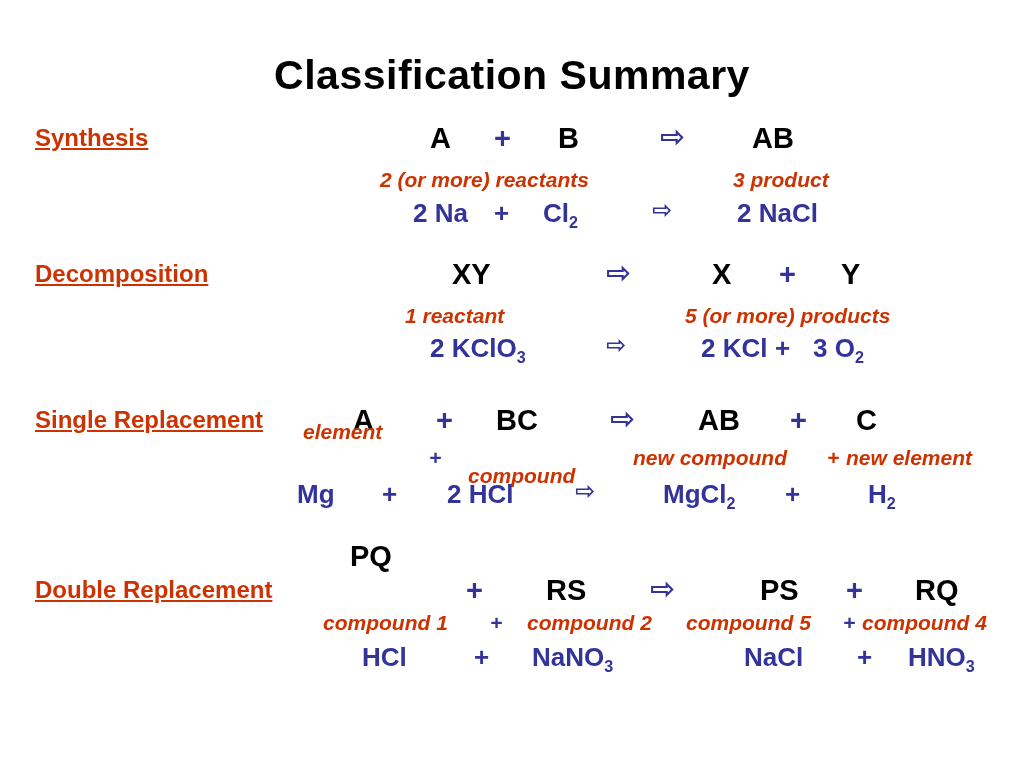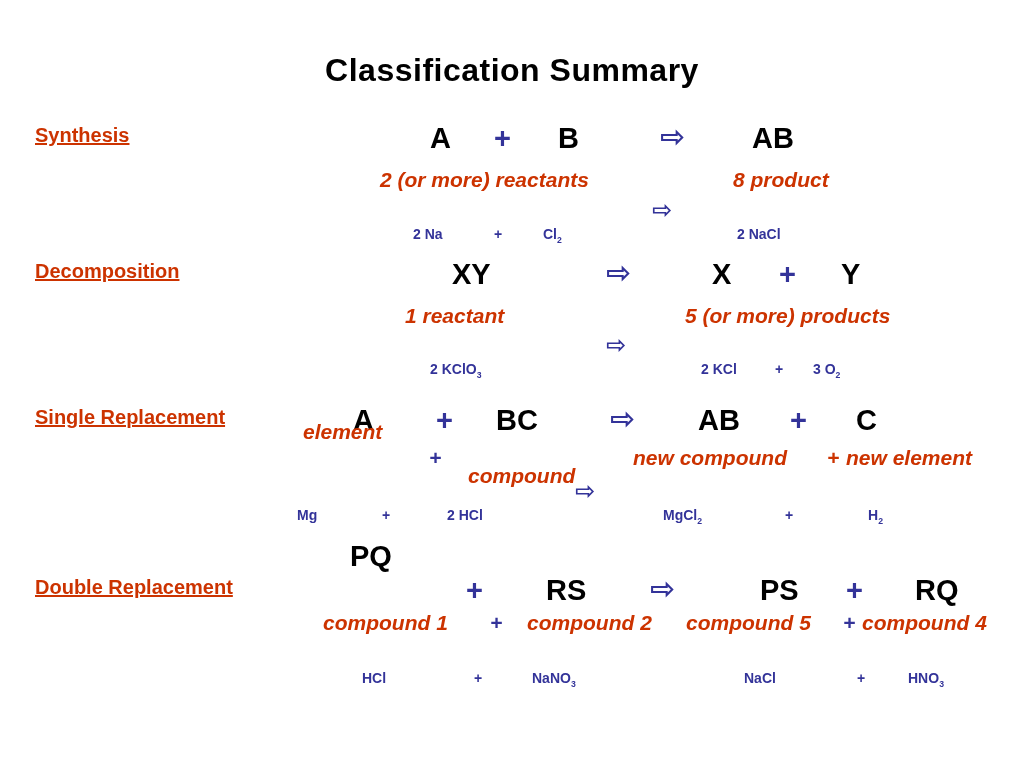--- a/index.html
+++ b/index.html
@@ -6,38 +6,38 @@
   .slide{
     position:relative;
     width:1024px;height:768px;
     background:var(--bg,#ffffff);
     font-family:"Liberation Sans",sans-serif;
     overflow:hidden;
   }
   .title{
     position:absolute;top:52px;left:0;width:100%;
     text-align:center;
-    font-size:32px;font-weight:700;
+    font-size:41px;font-weight:700;
     color:var(--ink,#000);
     letter-spacing:0.5px;
   }
   .tok{position:absolute;white-space:nowrap;line-height:1.15;}
   .lbl{
-    font-size:20px;font-weight:700;
+    font-size:24px;font-weight:700;
     color:var(--red,#cc3300);
     text-decoration:underline;
   }
   .gen{font-size:29px;font-weight:700;color:var(--ink,#000);}
   .blue{color:var(--blue,#333399);}
   .desc{
     font-size:21px;font-weight:700;font-style:italic;
     color:var(--red,#cc3300);
   }
   .desc.blue{color:var(--blue,#333399);}
-  .ex{font-size:14px;font-weight:700;color:var(--blue,#333399);margin-top:27px;}
+  .ex{font-size:26px;font-weight:700;color:var(--blue,#333399);}
   .arrow{
     font-family:"DejaVu Sans",sans-serif;
     font-weight:700;color:var(--blue,#333399);
   }
   .arrow.g{font-size:30px;}
   .arrow.e{font-size:24px;}
   sub{font-size:62%;line-height:0;}
 </style>
 </head>
 <body>
@@ -48,21 +48,21 @@
 
   <div>
     <span class="tok lbl" style="left:35px;top:124px">Synthesis</span>
     <span class="tok gen" style="left:430px;top:122px">A</span>
     <span class="tok gen blue" style="left:494px;top:122px">+</span>
     <span class="tok gen" style="left:558px;top:122px">B</span>
     <span class="tok arrow g" style="left:660px;top:120px">⇨</span>
     <span class="tok gen" style="left:752px;top:122px">AB</span>
 
     <span class="tok desc" style="left:380px;top:168px">2 (or more) reactants</span>
-    <span class="tok desc" style="left:733px;top:168px">8 product</span>
+    <span class="tok desc" style="left:733px;top:168px">3 product</span>
 
     <span class="tok ex" style="left:413px;top:199px">2 Na</span>
     <span class="tok ex" style="left:494px;top:199px">+</span>
     <span class="tok ex" style="left:543px;top:199px"><span>Cl</span><sub>2</sub></span>
     <span class="tok arrow e" style="left:652px;top:197px">⇨</span>
     <span class="tok ex" style="left:737px;top:199px">2 NaCl</span>
   </div>
 
   <div>
     <span class="tok lbl" style="left:35px;top:260px">Decomposition</span>

